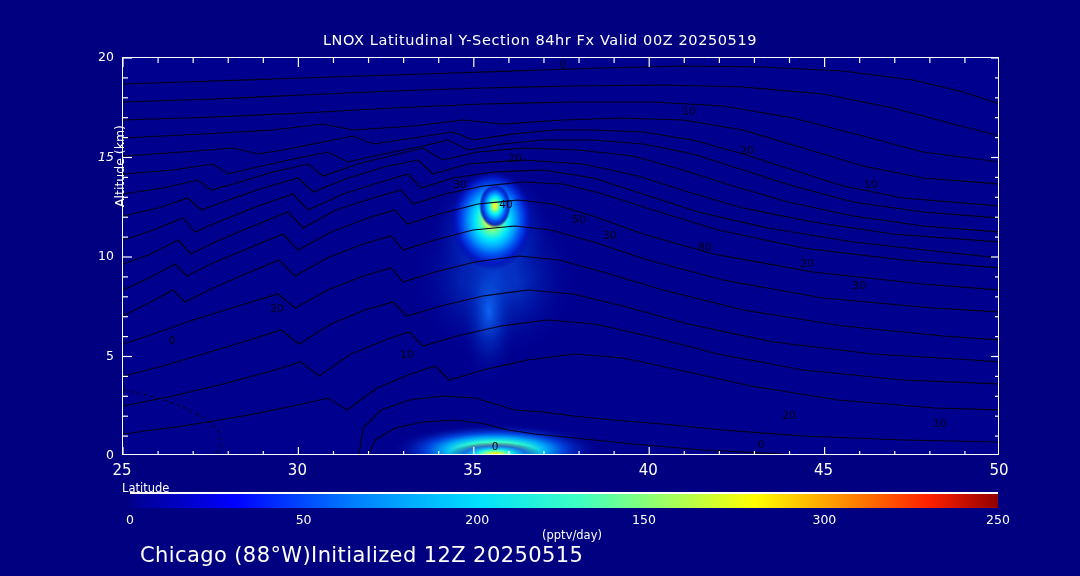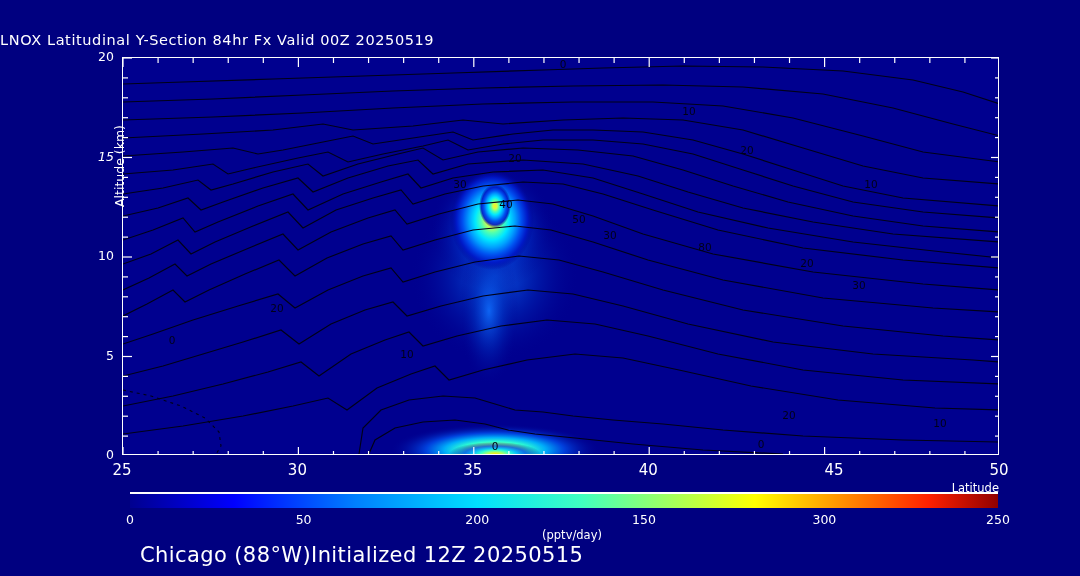--- a/index.html
+++ b/index.html
@@ -4,21 +4,21 @@
 <style>
   html,body{margin:0;padding:0;background:#000080;}
   body{
     width:1080px;height:576px;position:relative;overflow:hidden;
     font-family:"DejaVu Sans","Liberation Sans",sans-serif;
     background:#000080;color:#ffffff;
   }
   #stage{position:absolute;inset:0;width:1080px;height:576px;}
 
   .title{
-    position:absolute;left:0;top:32px;width:1080px;
+    position:absolute;left:0;top:32px;width:1080px;text-align:center;
     font-size:14.5px;letter-spacing:.6px;color:#ffffff;white-space:nowrap;
   }
 
   .plotwrap{position:absolute;left:122px;top:57px;width:877px;height:398px;}
   .plotframe{
     position:absolute;inset:0;border:1.5px solid #ffffff;box-sizing:border-box;
     background:#00008f;overflow:hidden;
   }
   .plotsvg{position:absolute;left:0;top:0;width:877px;height:398px;display:block;}
 
@@ -29,21 +29,21 @@
   }
   .ytick{
     position:absolute;right:0;width:36px;text-align:right;
     font-size:12.5px;color:#fff;transform:translateY(-8px);
   }
   .xtick{
     position:absolute;top:0;width:40px;margin-left:-20px;text-align:center;
     font-size:15px;color:#fff;
   }
   .xaxis-title{
-    position:absolute;left:0;top:0;width:877px;text-align:right;
+    position:absolute;left:0;top:0;width:877px;text-align:left;
     font-size:11.5px;color:#fff;
   }
 
   .cbarwrap{position:absolute;left:130px;top:492px;width:868px;height:16px;}
   .cbar{
     position:absolute;left:0;top:0;width:868px;height:16px;
     border-top:2px solid #ffffff;box-sizing:border-box;
   }
   .cbtick{
     position:absolute;top:20px;font-size:12.5px;color:#fff;
@@ -278,21 +278,21 @@
         <div class="ytick" style="top: 298.5px; right: 885px;">5</div>
         <div class="ytick" style="top: 199px; right: 885px;">10</div>
         <div class="ytick" style="top: 99.5px; right: 885px; font-style: italic;">15</div>
         <div class="ytick" style="top: 0px; right: 885px;">20</div>
       </div>
     <div id="xticklabels" style="position:absolute;left:0;top:404px;width:877px;height:18px;">
         <div class="xtick" style="left: 0px;">25</div>
         <div class="xtick" style="left: 175.4px;">30</div>
         <div class="xtick" style="left: 350.8px;">35</div>
         <div class="xtick" style="left: 526.2px;">40</div>
-        <div class="xtick" style="left: 701.6px; text-align: right;">45</div>
+        <div class="xtick" style="left: 701.6px;">45</div>
         <div class="xtick" style="left: 877px;">50</div>
       </div>
     <div class="xaxis-title" style="top:424px;">Latitude</div>
   </div>
 
   <div class="cbarwrap">
     <div class="cbar" id="cbargrad" style="background: linear-gradient(to right, rgb(0, 0, 143) 0%, rgb(0, 0, 255) 12%, rgb(0, 128, 255) 26%, rgb(0, 224, 255) 40%, rgb(64, 255, 192) 52%, rgb(160, 255, 96) 62%, rgb(255, 255, 0) 72%, rgb(255, 144, 0) 82%, rgb(255, 32, 0) 92%, rgb(144, 0, 0) 100%);"></div>
     <div id="cbticks">
         <div class="cbtick" style="left: 0px;">0</div>
         <div class="cbtick" style="left: 173.6px;">50</div>

